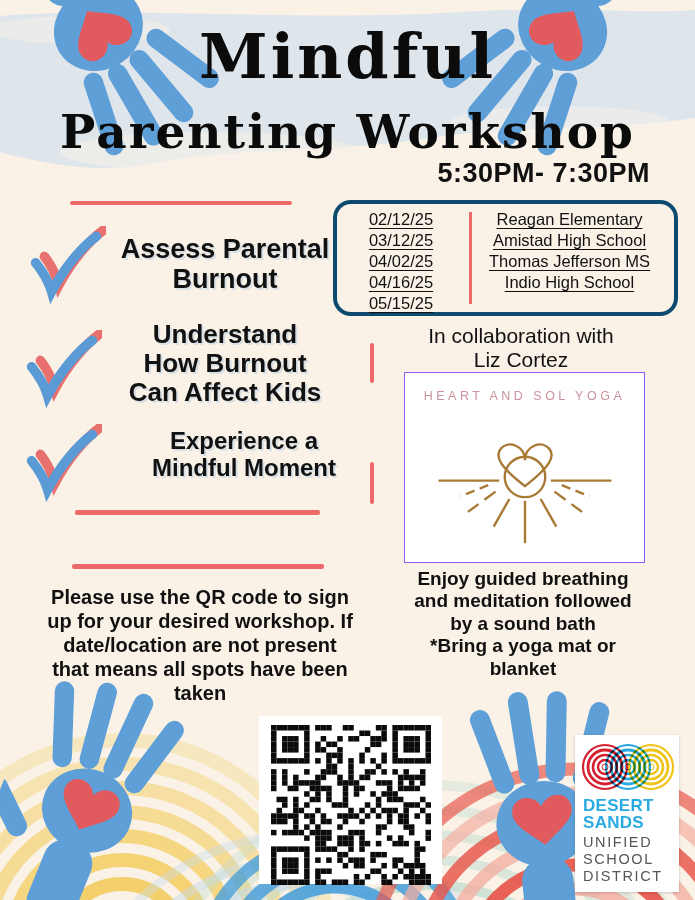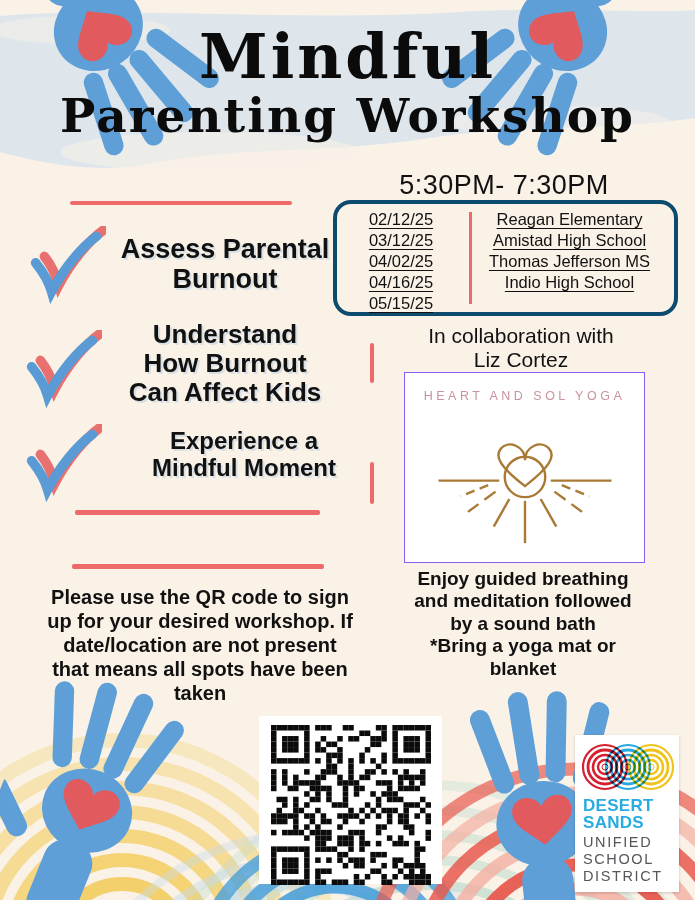--- a/index.html
+++ b/index.html
@@ -19,21 +19,21 @@
   .card-layer { z-index:3; }
 
   
   .title-wrap { left:0; right:0; top:26px; text-align:center; z-index:2; }
   .title-line1 {
     font-family:"DejaVu Serif", serif; font-weight:bold;
     font-size:62px; line-height:1; letter-spacing:3px; color:#0b0b0b;
   }
   .title-line2 {
     font-family:"DejaVu Serif", serif; font-weight:bold;
-    font-size:47px; line-height:1; letter-spacing:2px; margin-top:4px; color:#0b0b0b;
+    font-size:47px; line-height:1; letter-spacing:2px; margin-top:20px; color:#0b0b0b;
   }
 
   
   .learn-heading { left:68px; top:168px; width:240px; font-size:25px; letter-spacing:0.5px; text-align:center; }
   .redline { background:#EE6A6A; border-radius:2px; }
   .learn-underline { left:70px; top:201px; width:222px; height:4px; }
 
   .check { width:80px; height:80px; }
   .check-1 { left:26px; top:226px; }
   .check-2 { left:22px; top:330px; }
@@ -54,21 +54,21 @@
     text-decoration:underline; text-underline-offset:4px; text-decoration-thickness:1.5px;
   }
   .line-under-childcare { left:72px; top:564px; width:252px; height:5px; }
 
   .signup-text {
     left:15px; top:585px; width:370px; font-weight:bold; font-size:20px;
     line-height:1.2; text-align:center;
   }
 
   
-  .time-heading { left:358px; top:170px; width:292px; font-size:27px; letter-spacing:0.5px; text-align:center; }
+  .time-heading { left:358px; top:158px; width:292px; font-size:27px; letter-spacing:0.5px; text-align:right;font-weight:bold; }
 
   .schedule-box {
     left:333px; top:200px; width:345px; height:116px;
     border:4px solid #0c4a6e; border-radius:18px; box-sizing:border-box;
     padding-top:5px;
   }
   .schedule-divider { position:absolute; left:132px; top:8px; bottom:8px; width:3px; background:#EE6A6A; }
   .srow { display:grid; grid-template-columns:128px 1fr; height:21px; align-items:center; text-align:center; }
   .srow span {
     font-size:16.5px; text-decoration:underline; text-underline-offset:2.5px; text-decoration-thickness:1.2px;

